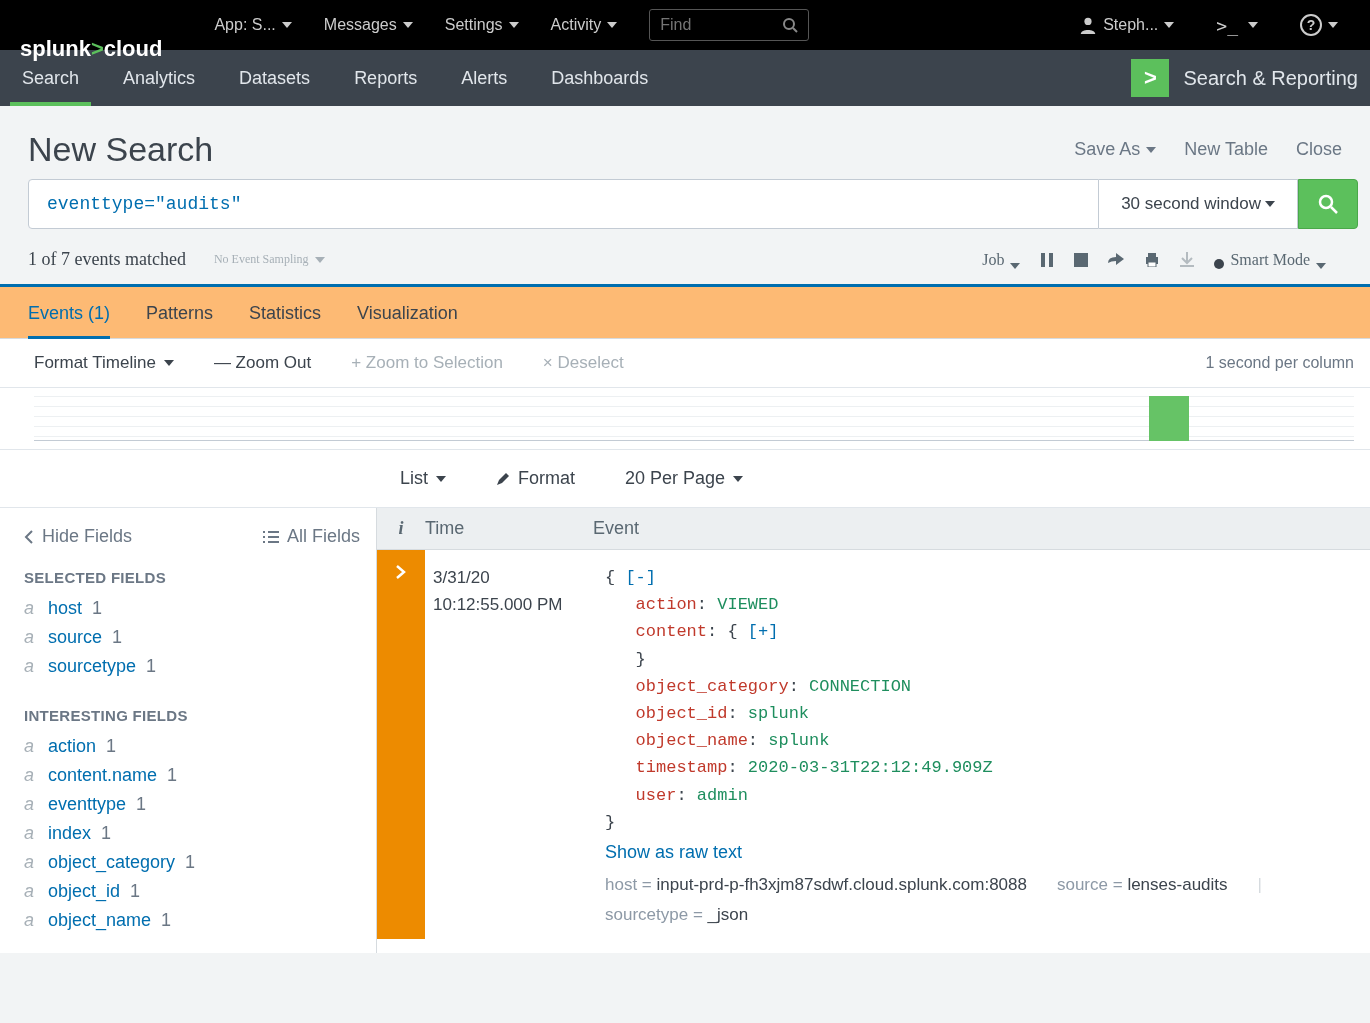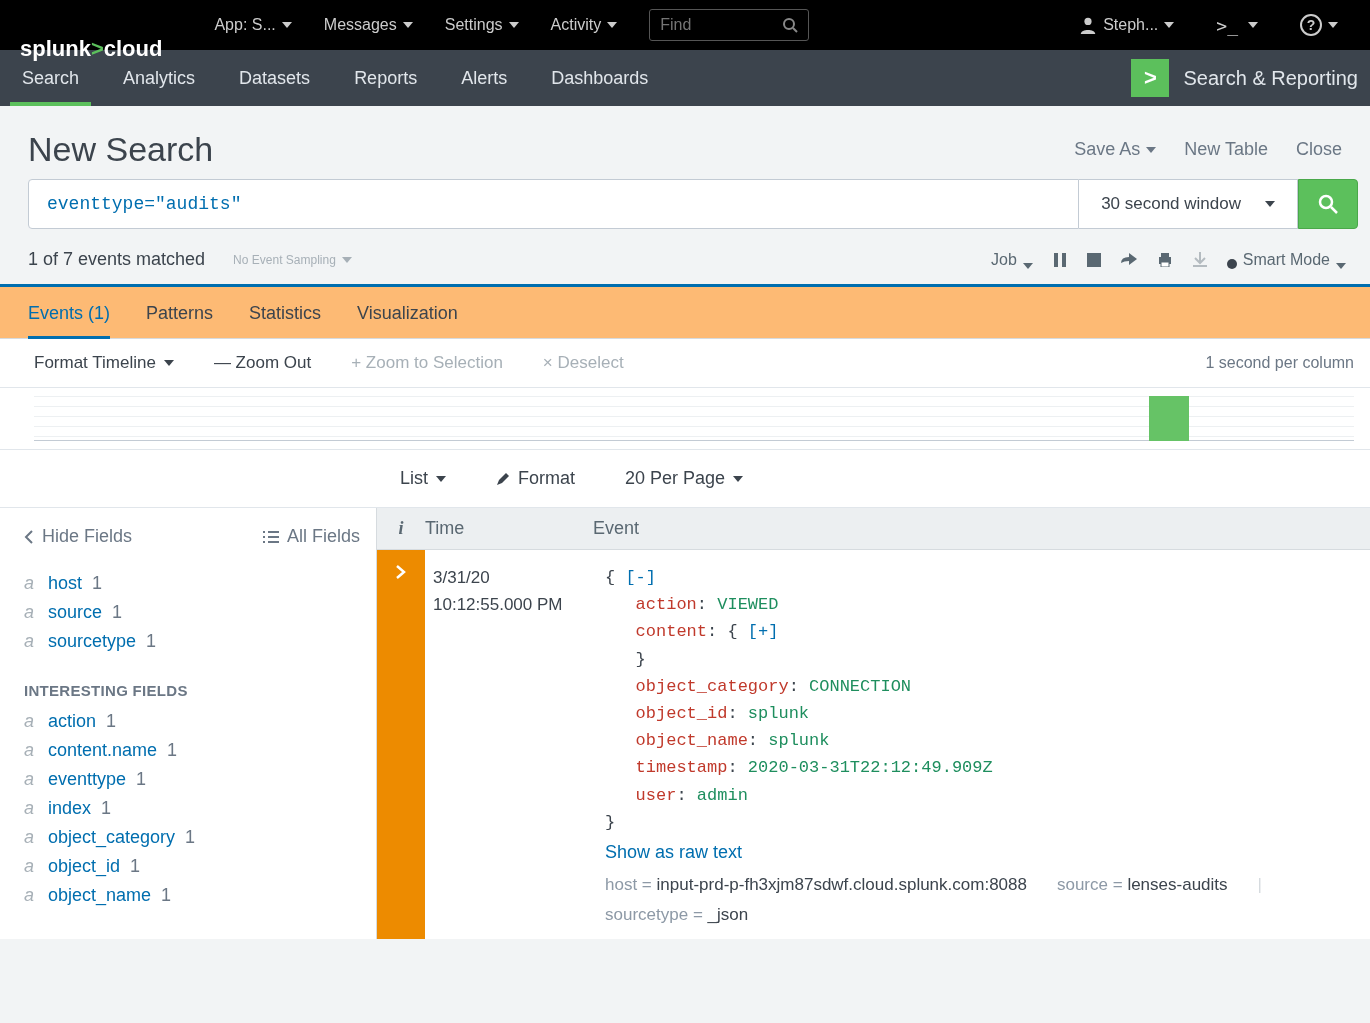--- a/index.html
+++ b/index.html
@@ -29,25 +29,25 @@
 
 
 .pagehdr { display: flex; align-items: center; padding: 24px 28px 10px 28px; }
 .page-title { font-size: 34px; font-weight: 400; color: #3c444d; }
 .hdr-actions { margin-left: auto; display: flex; gap: 28px; align-items: center; }
 .hdr-action { color: #6b7785; font-size: 18px; cursor: pointer; display:flex; align-items:center; gap:6px; }
 
 
 .searchrow { padding: 0 12px 8px 28px; display: flex; gap: 0; }
 .searchbox { flex: 1; background: #fff; border: 1px solid #c3cbd4; border-radius: 4px 0 0 4px; padding: 14px 18px; font-size: 18px; font-family: "Consolas","Courier New",monospace; }
-.timesel { background: #fff; border: 1px solid #c3cbd4; border-left: none; padding: 0 22px; display:flex; align-items:center; gap:24px; font-size: 17px; color:#3c444d; }
+.timesel { background: #fff; border: 1px solid #c3cbd4; border-left: none; padding: 0 22px; display:flex; align-items:center; gap:4px; font-size: 17px; color:#3c444d; }
 .searchbtn { width: 60px; background: #5cc05c; border: 1px solid #4aa84a; border-radius: 0 4px 4px 0; display:flex; align-items:center; justify-content:center; cursor:pointer; color:#fff; }
 
 
-.statusrow { padding: 12px 24px 14px 28px; display:flex; align-items: center; border-bottom: 3px solid #006eaf; }
+.statusrow { padding: 12px 44px 14px 28px; display:flex; align-items: center; border-bottom: 3px solid #006eaf; font-family: Liberation Serif, serif; }
 .status-left { font-size: 18px; color: #3c444d; }
 .nosamp { color: #a7b0b7; margin-left: 28px; font-size: 12px; display:flex; align-items:center; gap:6px; }
 .status-right { margin-left:auto; display:flex; align-items:center; gap: 20px; color:#5a6872; font-size:16px; }
 .status-right .ctrl { cursor:pointer; display:flex; align-items:flex-end; gap:6px; }
 .smartmode { display:flex; align-items:center; gap:8px; }
 .bulb { width:10px; height:10px; border-radius:50%; background:#3c444d; }
 
 
 .tabsrow { background:#fdba74; border-bottom:1px solid #d6dbdf; padding: 0 28px; display:flex; gap: 36px; }
 .tab { padding: 16px 0 14px 0; font-size: 18px; color:#3c444d; cursor:pointer; position:relative; }
@@ -308,20 +308,21 @@
             <line x1="0" y1="2" x2="2" y2="2" stroke="#6b7785" stroke-width="2"></line>
             <line x1="5" y1="2" x2="16" y2="2" stroke="#6b7785" stroke-width="2"></line>
             <line x1="0" y1="7" x2="2" y2="7" stroke="#6b7785" stroke-width="2"></line>
             <line x1="5" y1="7" x2="16" y2="7" stroke="#6b7785" stroke-width="2"></line>
             <line x1="0" y1="12" x2="2" y2="12" stroke="#6b7785" stroke-width="2"></line>
             <line x1="5" y1="12" x2="16" y2="12" stroke="#6b7785" stroke-width="2"></line>
           </svg>
         <span>All Fields</span>
       </div>
     </div>
+    <div class="fieldhdr">SELECTED FIELDS</div>
     <div id="selected-fields">
         <div class="fieldrow">
           <span class="t">a</span>
           <span class="n">host</span>
           <span class="c">1</span>
         </div>
         <div class="fieldrow">
           <span class="t">a</span>
           <span class="n">source</span>
           <span class="c">1</span>

